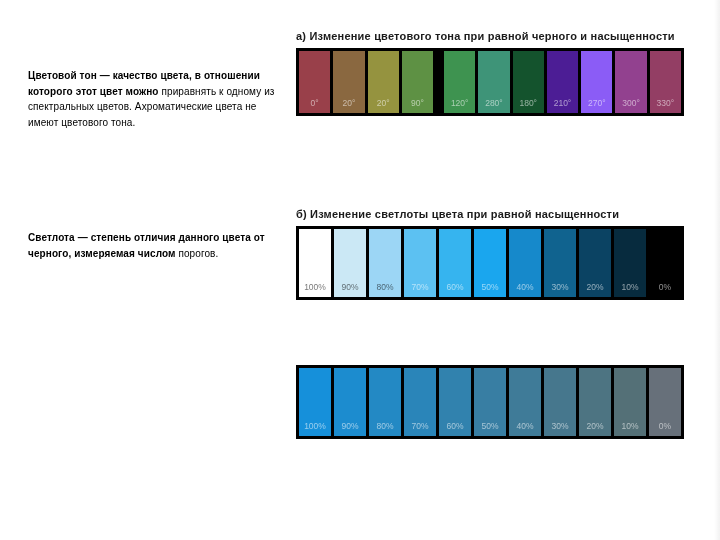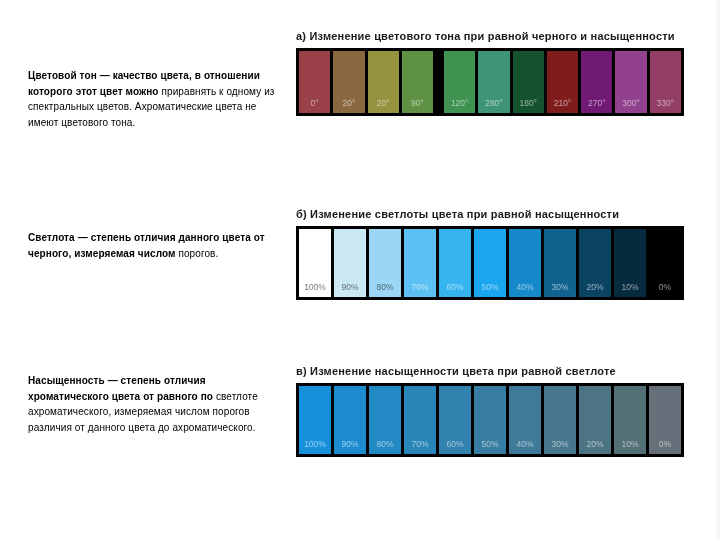--- a/index.html
+++ b/index.html
@@ -141,24 +141,24 @@
           </div>
           <div class="swatch" style="background: rgb(62, 147, 80); margin-left: 8px;">
             <span class="swatch-label">120°</span>
           </div>
           <div class="swatch" style="background: rgb(62, 148, 120);">
             <span class="swatch-label">280°</span>
           </div>
           <div class="swatch" style="background: #14532d; text-align: center;">
             <span class="swatch-label">180°</span>
           </div>
-          <div class="swatch" style="background: #7f1d1d;">
+          <div class="swatch" style="background: #4c1d95;">
             <span class="swatch-label">210°</span>
           </div>
-          <div class="swatch" style="background: #701a75;">
+          <div class="swatch" style="background: #8b5cf6;">
             <span class="swatch-label">270°</span>
           </div>
           <div class="swatch" style="background: rgb(146, 65, 143);">
             <span class="swatch-label">300°</span>
           </div>
           <div class="swatch" style="background: rgb(147, 62, 100);">
             <span class="swatch-label">330°</span>
           </div>
         </div>
     </div>
@@ -205,26 +205,22 @@
           </div>
           <div class="swatch" style="background: rgb(0, 0, 0);">
             <span class="swatch-label">0%</span>
           </div>
         </div>
     </div>
   </div>
 
   <div class="row" id="row-saturation">
 
-    <div class="desc" id="desc-saturation">
-      <span class="lead">Насыщенность — степень отличия хроматического цвета от равного по </span><span class="tail">светлоте ахроматического, измеряемая числом порогов различия от данного цвета до ахроматического.</span>
-    </div>
 
     <div class="panel" style="top:0;">
-      <div class="panel-title">в) Изменение насыщенности цвета при равной светлоте</div>
       <div class="strip" id="strip-saturation">
           <div class="swatch" style="background: rgb(22, 144, 218);">
             <span class="swatch-label">100%</span>
           </div>
           <div class="swatch" style="background: rgb(28, 140, 207);">
             <span class="swatch-label">90%</span>
           </div>
           <div class="swatch" style="background: rgb(35, 137, 196);">
             <span class="swatch-label">80%</span>
           </div>

